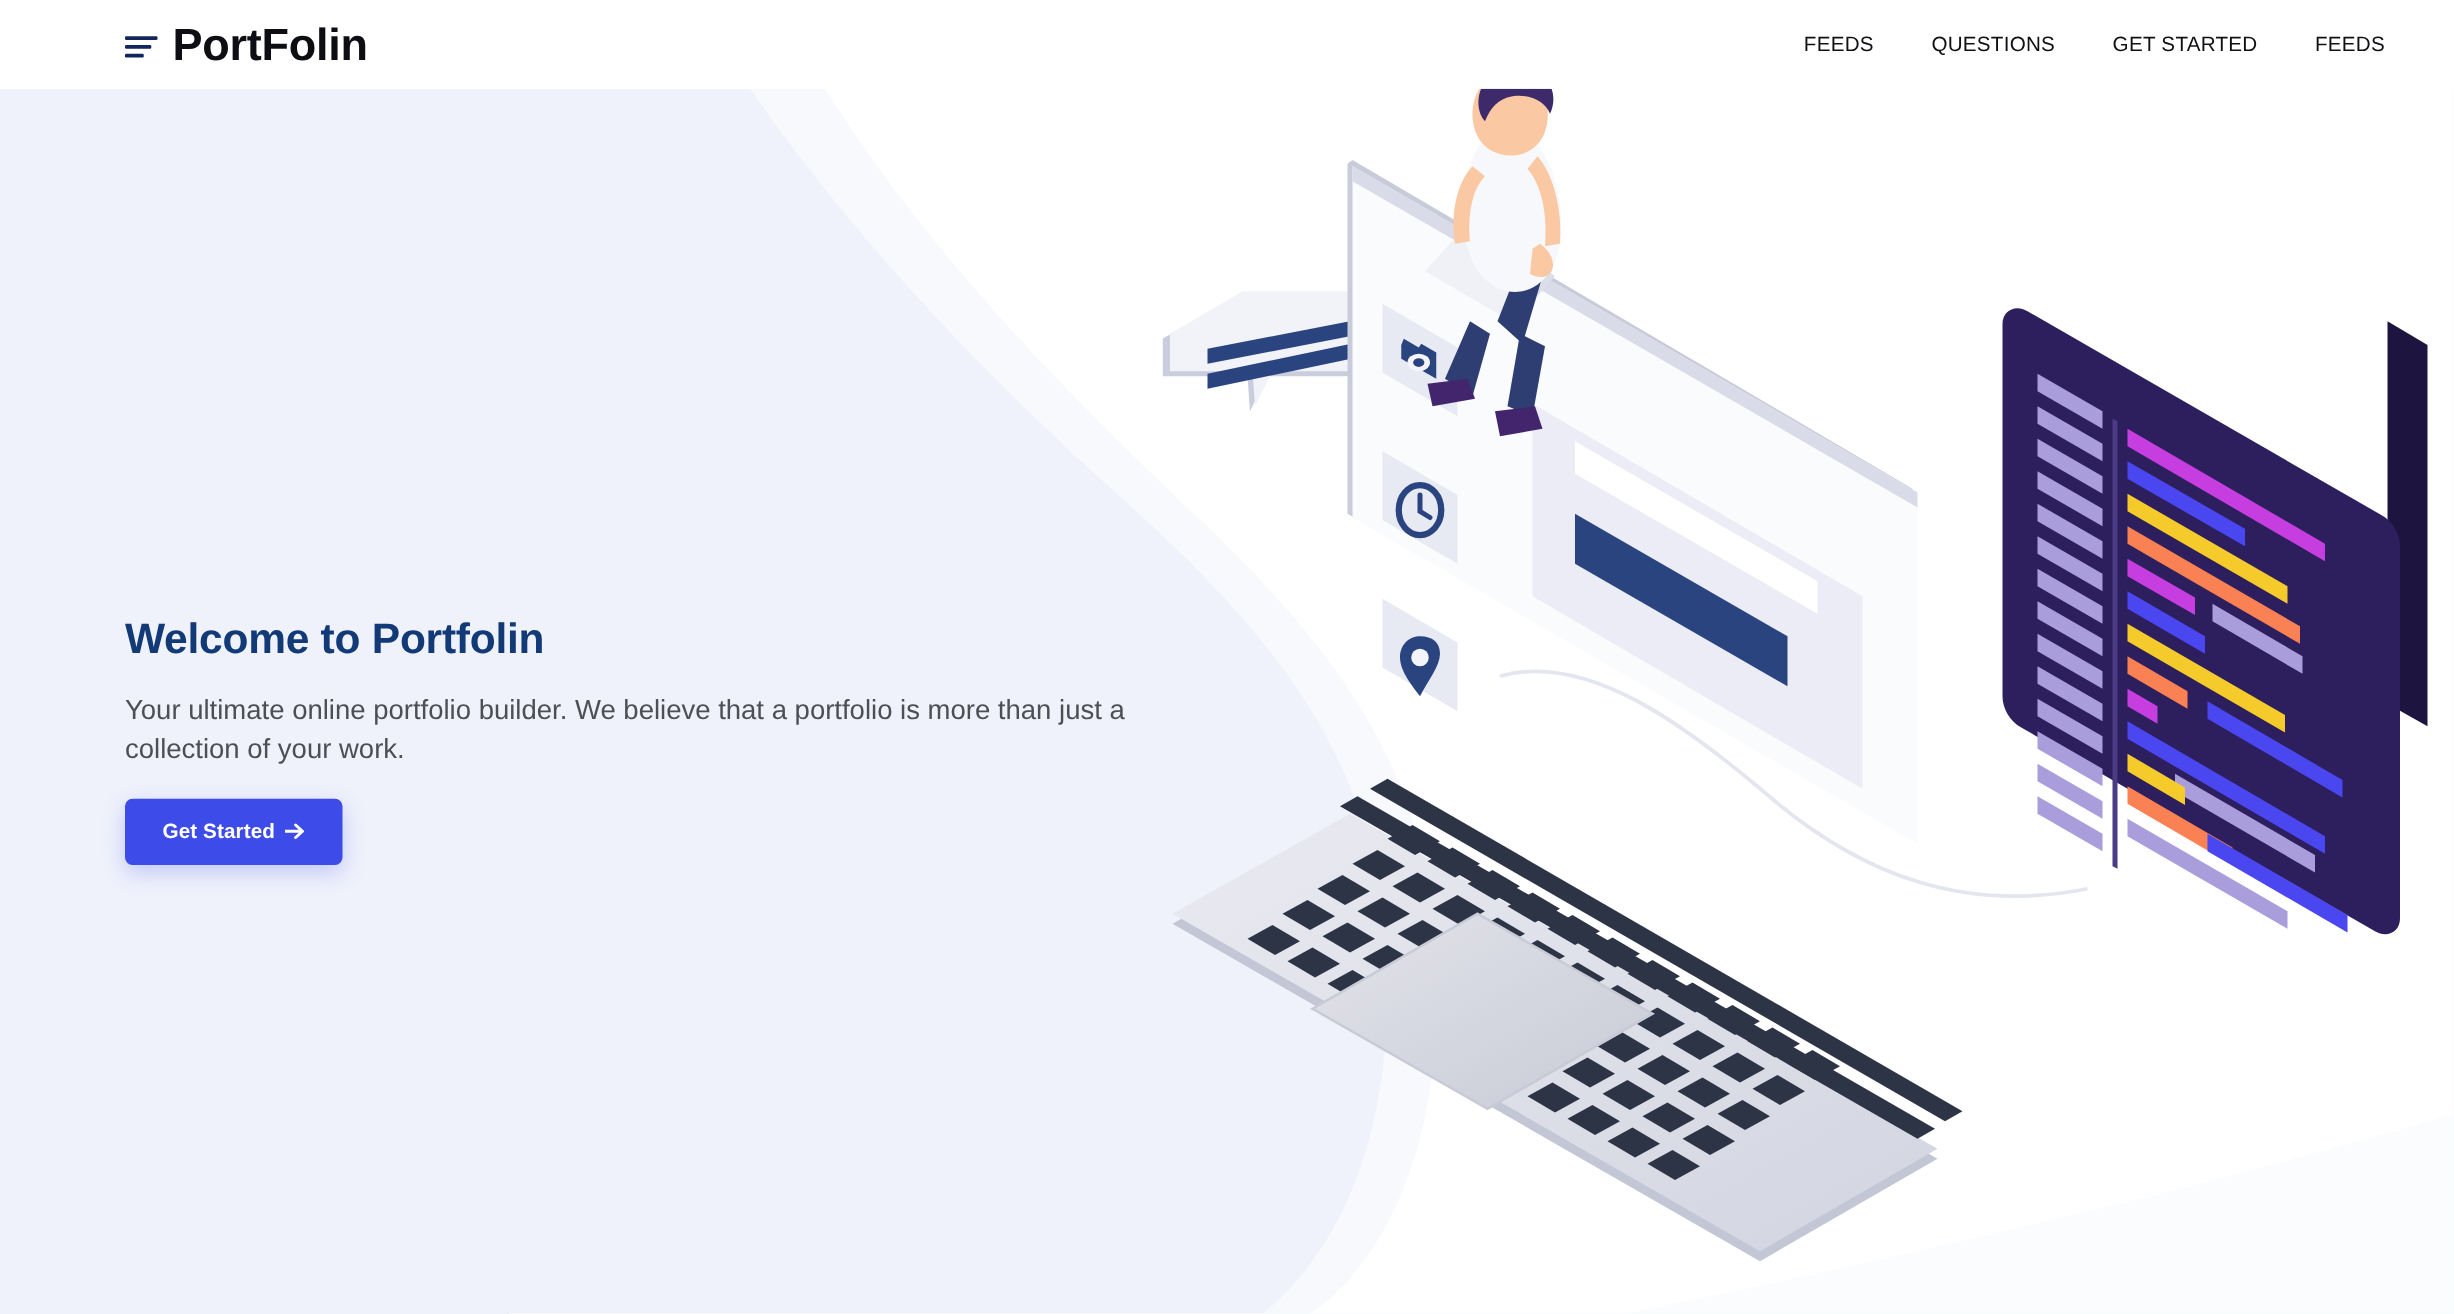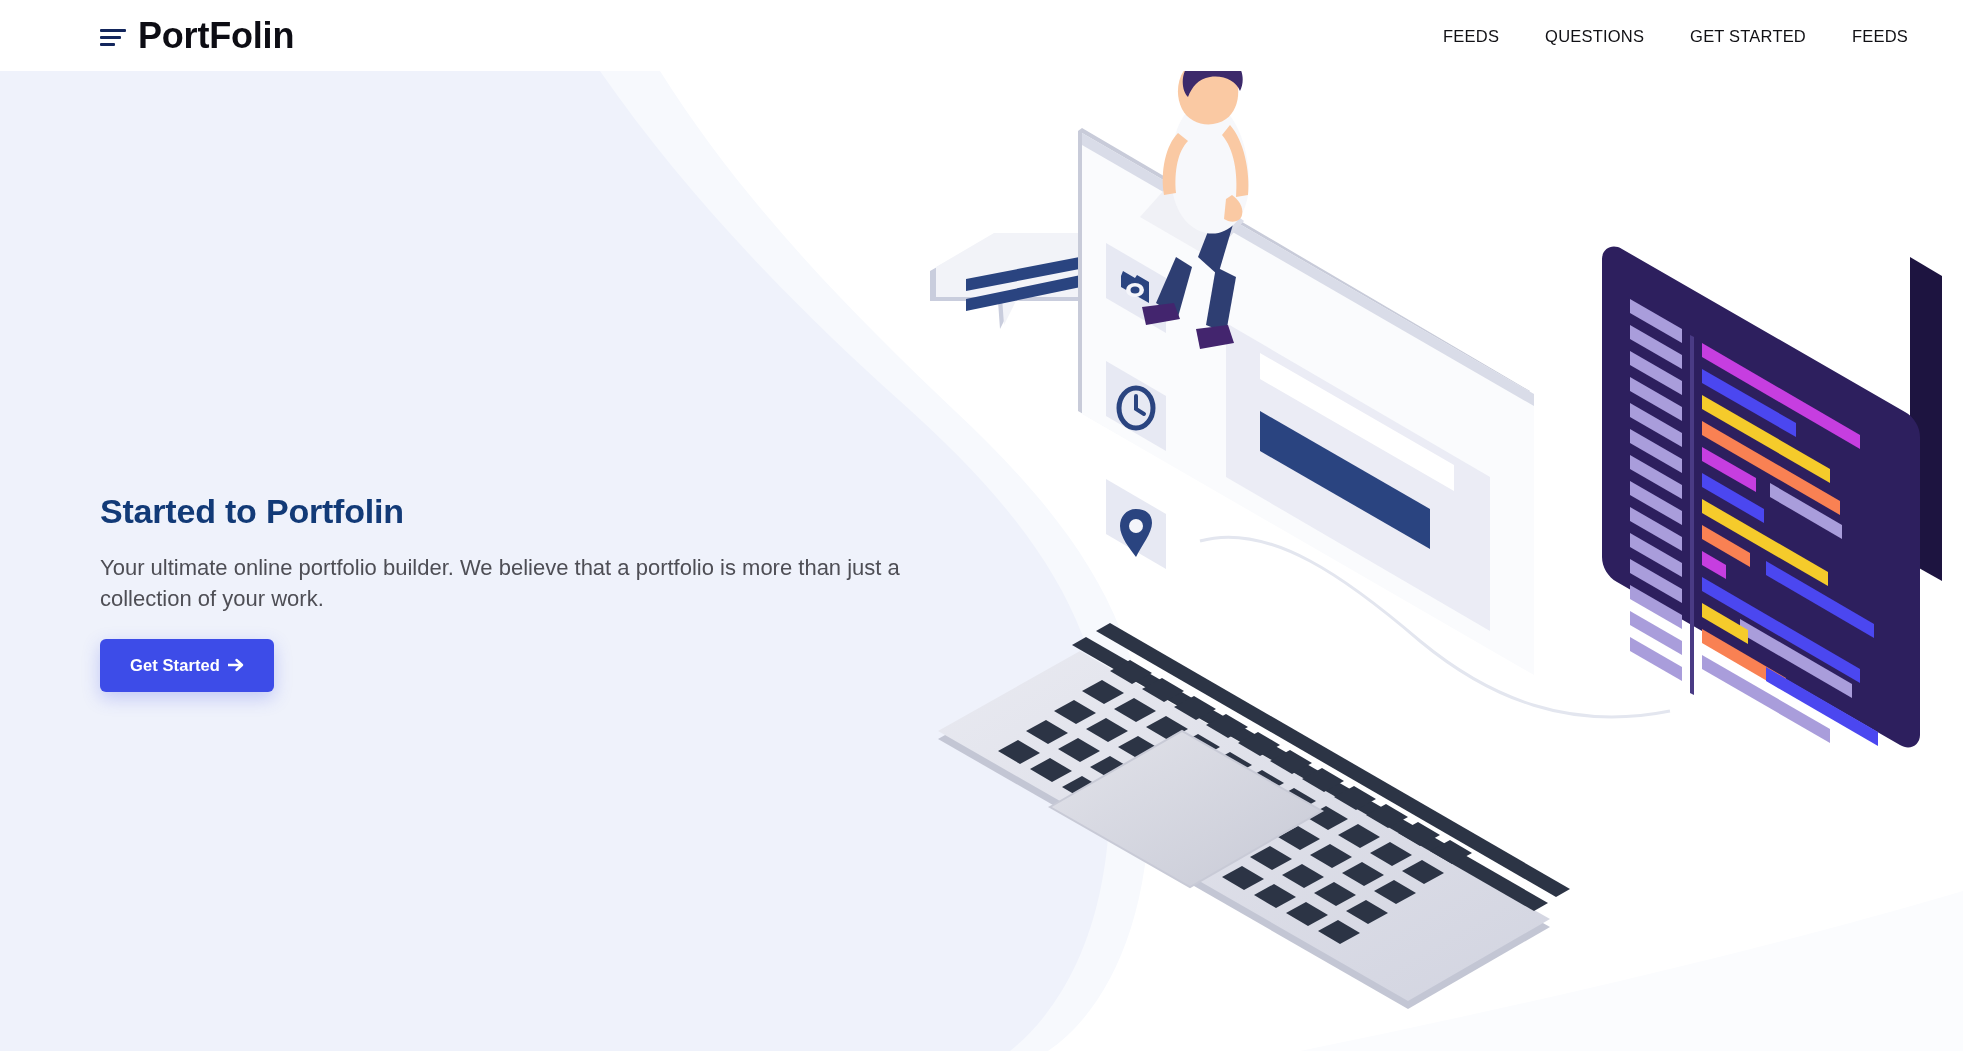--- a/index.html
+++ b/index.html
@@ -179,21 +179,21 @@
 
       <path d="M 600 0 C 690 130, 800 240, 900 330 C 1040 455, 1110 560, 1110 720 C 1110 860, 1060 940, 1010 980 L 1963 980 L 1963 0 Z" fill="#f7f9fd"></path>
 
       <path d="M 660 0 C 745 135, 855 245, 955 340 C 1085 462, 1150 565, 1150 720 C 1150 862, 1100 945, 1048 980 L 1963 980 L 1963 0 Z" fill="#ffffff"></path>
 
       <path d="M 1300 980 L 1963 980 L 1963 820 C 1760 880, 1520 935, 1300 980 Z" fill="#fbfcfe"></path>
     </svg>
   </div>
 
   <section class="hero-copy">
-    <h1 class="hero-title">Started to Portfolin</h1>
+    <h1 class="hero-title">Welcome to Portfolin</h1>
     <p class="hero-sub">Your ultimate online portfolio builder. We believe that a portfolio is more than just a collection of your work.</p>
     <button class="cta">
       <span>Get Started</span>
       <svg width="16" height="14" viewBox="0 0 16 14">
         <path d="M0 7 h11.5 M8.5 2 L14 7 L8.5 12" stroke="#ffffff" stroke-width="2.4" fill="none" stroke-linecap="round" stroke-linejoin="round"></path>
       </svg>
     </button>
   </section>
 
   <div class="illus">

